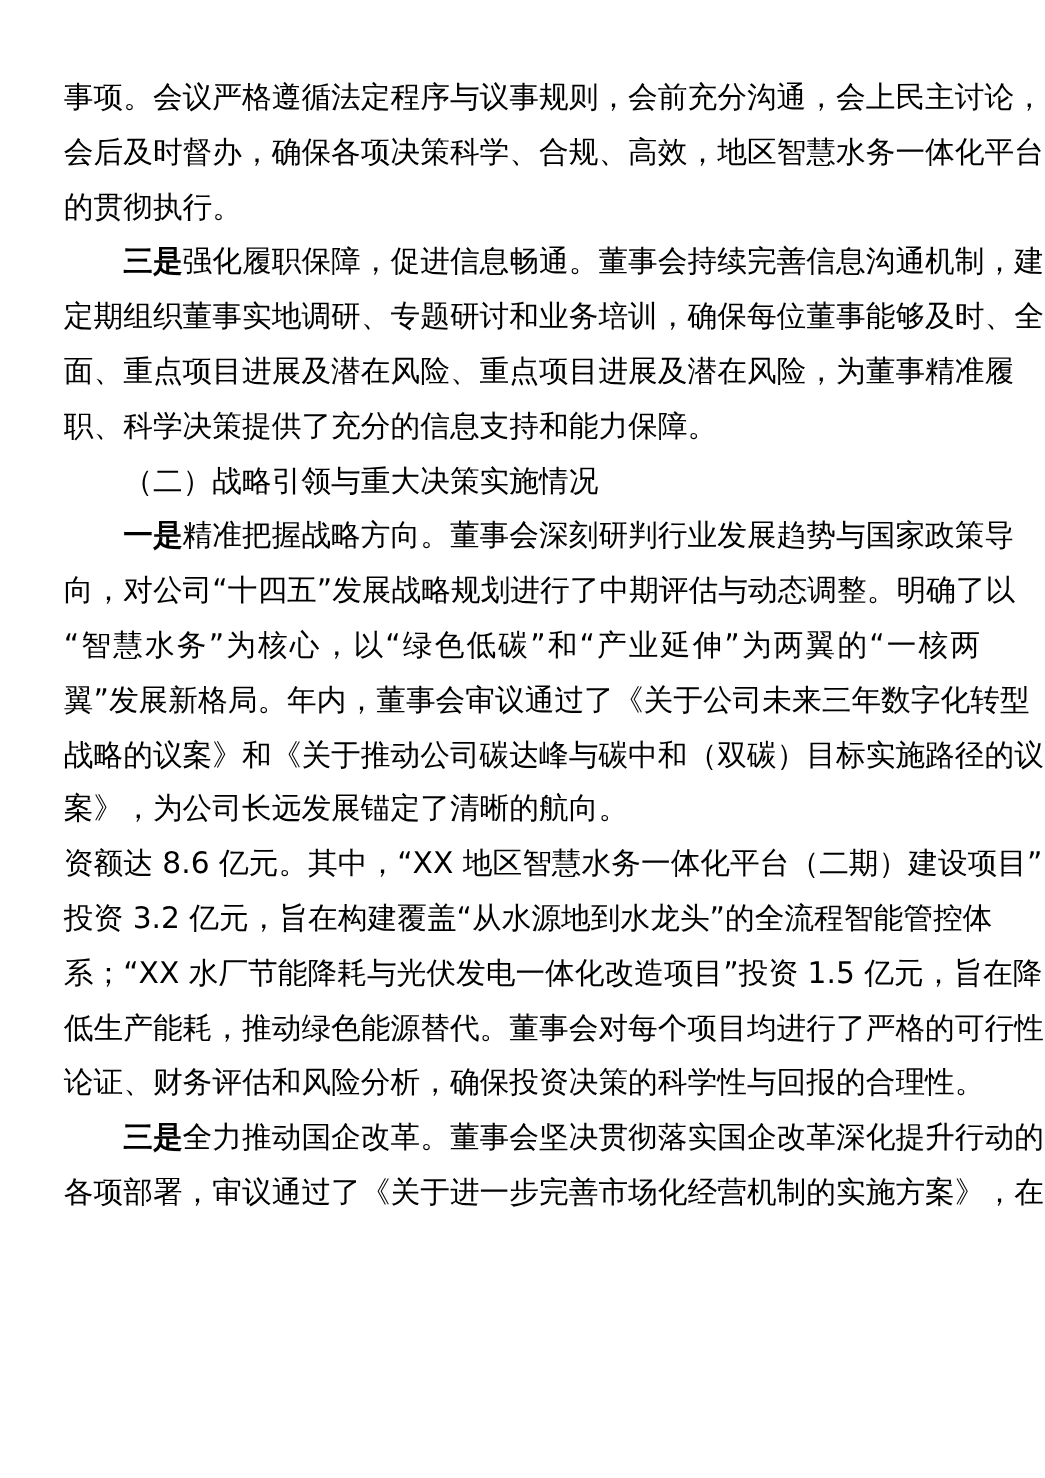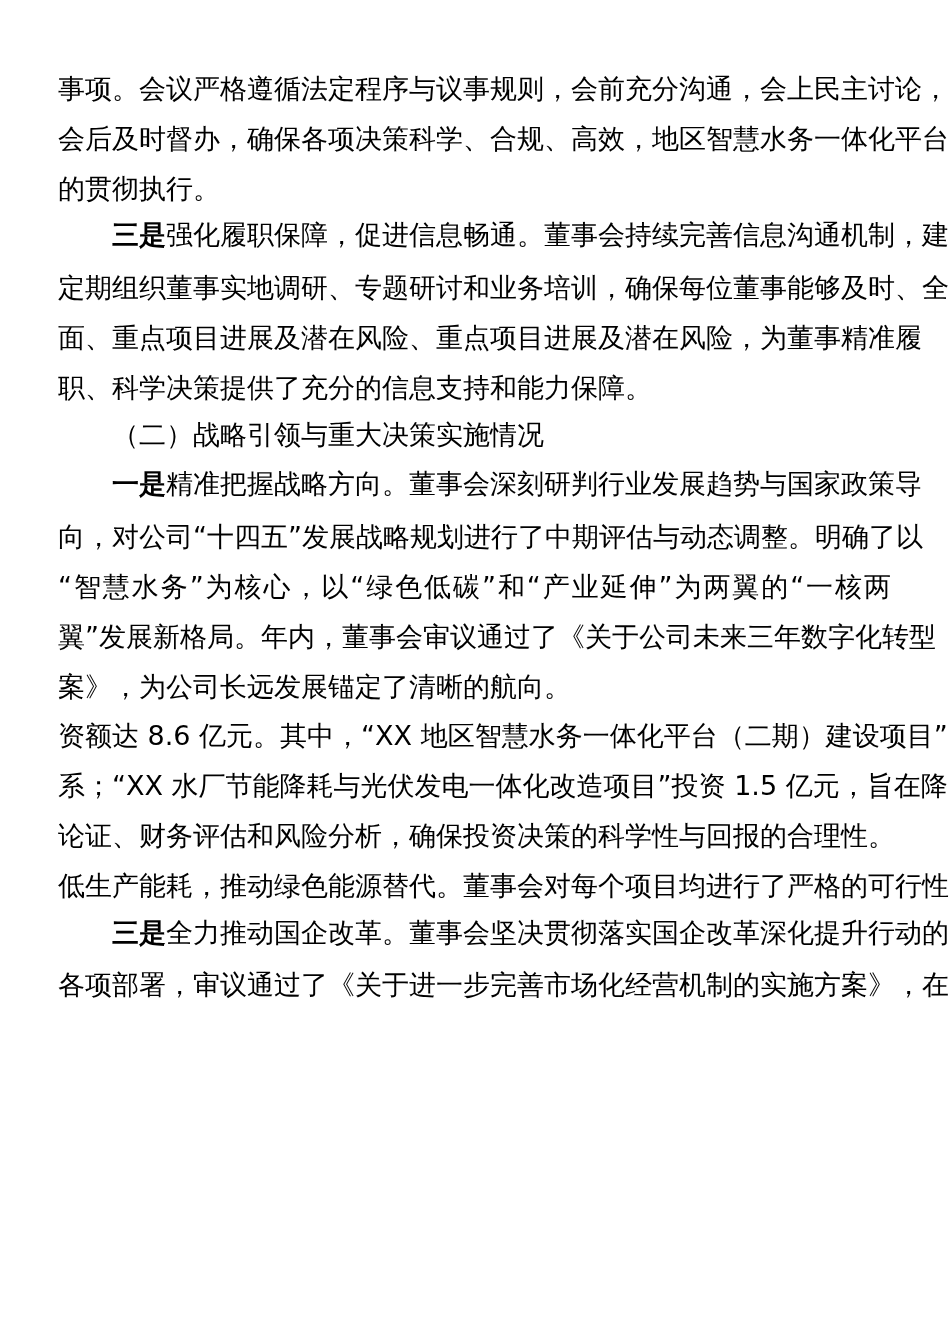--- a/index.html
+++ b/index.html
@@ -29,21 +29,21 @@
       white-space: nowrap;
       height: 49.8px;
       text-align: justify;
       text-align-last: justify;
       overflow: visible;
     }
     .line.last {
       text-align: right;
       text-align-last: left;
     }
-    .line.indent { padding-left: 54px; font-family: Liberation Mono, monospace; }
+    .line.indent { padding-left: 54px; }
     .lead { font-weight: bold; }
     .heading .line { text-align: left; text-align-last: left; }
   </style>
 </head>
 <body>
 
 <div class="page">
 
   <div class="para">
     <span class="line">事项。会议严格遵循法定程序与议事规则，会前充分沟通，会上民主讨论，</span>
@@ -60,28 +60,30 @@
 
   <div class="para heading">
     <span class="line indent last">（二）战略引领与重大决策实施情况</span>
   </div>
 
   <div class="para">
     <span class="line indent"><span class="lead">一是</span><span>精准把握战略方向。董事会深刻研判行业发展趋势与国家政策导</span></span>
     <span class="line">向，对公司“十四五”发展战略规划进行了中期评估与动态调整。明确了以</span>
     <span class="line">“智慧水务”为核心，以“绿色低碳”和“产业延伸”为两翼的“一核两</span>
     <span class="line">翼”发展新格局。年内，董事会审议通过了《关于公司未来三年数字化转型</span>
+    <span class="line">战略的议案》和《关于推动公司碳达峰与碳中和（双碳）目标实施路径的议</span>
     <span class="line last">案》，为公司长远发展锚定了清晰的航向。</span>
   </div>
 
   <div class="para">
     <span class="line">资额达 8.6 亿元。其中，“XX 地区智慧水务一体化平台（二期）建设项目”</span>
+    <span class="line">投资 3.2 亿元，旨在构建覆盖“从水源地到水龙头”的全流程智能管控体</span>
     <span class="line">系；“XX 水厂节能降耗与光伏发电一体化改造项目”投资 1.5 亿元，旨在降</span>
+    <span class="line">低生产能耗，推动绿色能源替代。董事会对每个项目均进行了严格的可行性</span>
     <span class="line last">论证、财务评估和风险分析，确保投资决策的科学性与回报的合理性。</span>
-    <span class="line">低生产能耗，推动绿色能源替代。董事会对每个项目均进行了严格的可行性</span>
   </div>
 
   <div class="para">
     <span class="line indent"><span class="lead">三是</span><span>全力推动国企改革。董事会坚决贯彻落实国企改革深化提升行动的</span></span>
     <span class="line">各项部署，审议通过了《关于进一步完善市场化经营机制的实施方案》，在</span>
   </div>
 
 </div>
 
 </body></html>

